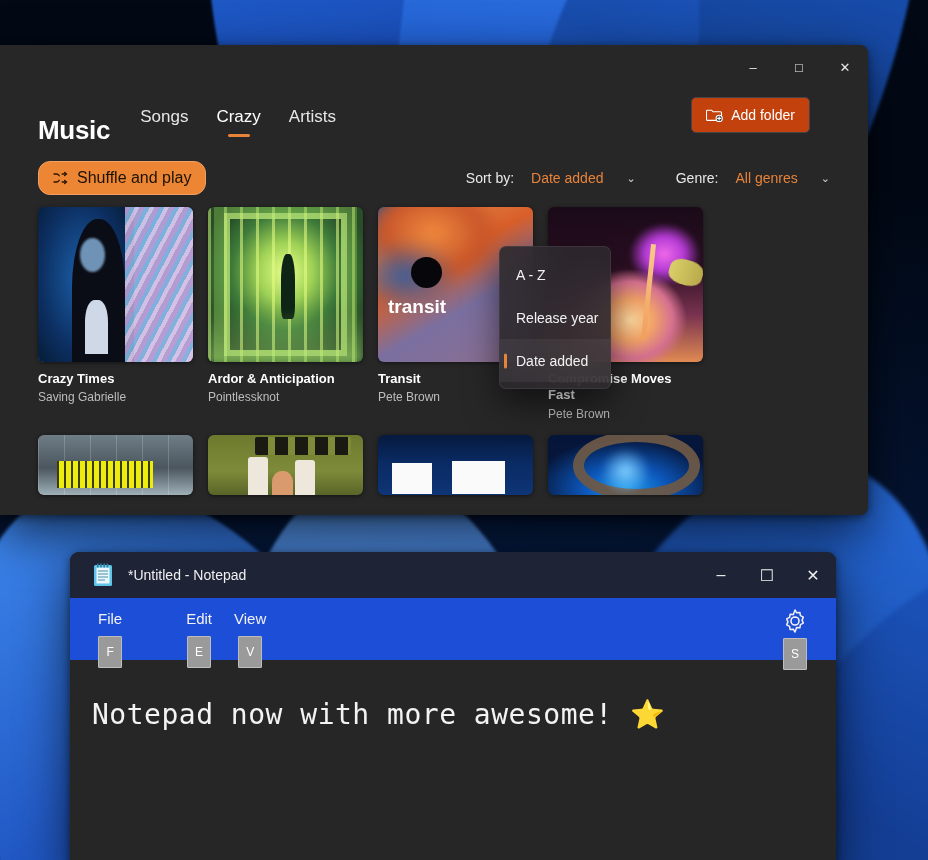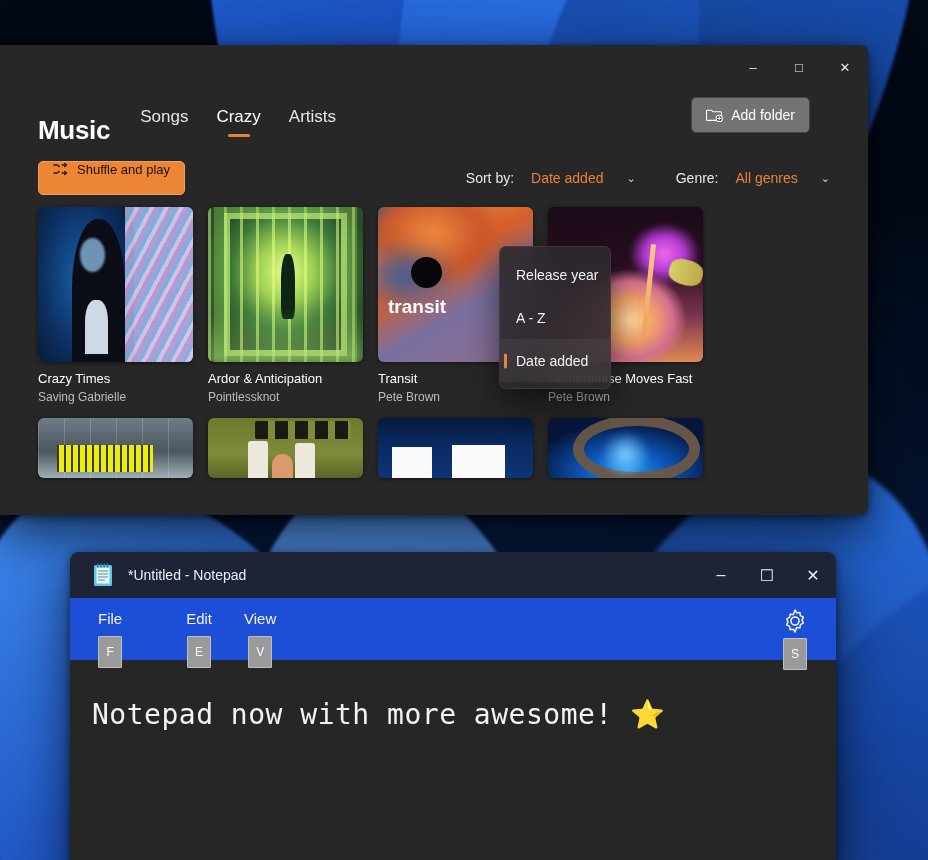--- a/index.html
+++ b/index.html
@@ -38,27 +38,27 @@
   #music-header{display:flex;align-items:flex-end;padding:0 0 0 38px;height:56px;position:relative;}
   #music-title{font-size:26px;font-weight:700;color:#fff;letter-spacing:-.3px;line-height:1;
       margin-bottom:2px;}
   .pivots{display:flex;gap:28px;margin-left:30px;margin-bottom:8px;}
   .pivot{position:relative;font-size:17px;color:#e6e6e6;padding-bottom:10px;}
   .pivot.sel{color:#fff;}
   .pivot.sel:after{content:"";position:absolute;left:50%;transform:translateX(-50%);
       bottom:0;width:22px;height:3px;border-radius:2px;background:#e8833a;}
 
   #add-folder-btn{position:absolute;right:58px;top:8px;height:34px;display:flex;align-items:center;
-      gap:8px;padding:0 14px;background:#737373;border:1px solid #454545;border-radius:5px;
+      gap:8px;padding:0 14px;background:#c2410c;border:1px solid #454545;border-radius:5px;
       color:#fff;font-size:14px;}
 
   #music-toolbar{display:flex;align-items:center;height:42px;margin-top:12px;padding:0 38px;
       position:relative;}
-  #shuffle-btn{display:flex;align-items:flex-start;gap:8px;background:#ec8534;color:#1c1200;
-      border:1px solid #f0a062;border-radius:5px;height:32px;padding:0 14px;font-size:13px;
+  #shuffle-btn{display:flex;align-items:center;gap:8px;background:#ec8534;color:#1c1200;
+      border:1px solid #f0a062;border-radius:12px;height:32px;padding:0 14px;font-size:16px;
       font-weight:400;}
   .toolbar-right{position:absolute;right:38px;display:flex;align-items:center;gap:40px;}
   .sorter{display:flex;align-items:center;gap:17px;font-size:14px;color:#e9e9e9;}
   .sorter .val{color:#e8833a;}
   .chev{font-size:11px;color:#d6d6d6;margin-left:6px;}
 
   
   #sort-flyout{position:absolute;left:499px;top:201px;width:110px;
       background:rgba(44,41,45,.90);border:1px solid rgba(255,255,255,.07);
       border-radius:7px;padding:6px 0;box-shadow:0 14px 34px rgba(0,0,0,.55);
@@ -68,21 +68,21 @@
   .flyout-item.sel{background:rgba(255,255,255,.055);}
   .flyout-item.sel:before{content:"";position:absolute;left:4px;top:50%;transform:translateY(-50%);
       width:3px;height:15px;border-radius:2px;background:#e8833a;}
 
   
   #album-grid{padding:8px 38px 0 38px;display:grid;grid-template-columns:repeat(4,170px);
       column-gap:0;row-gap:0;}
   .album-cell{width:170px;}
   .album-art{width:155px;height:155px;border-radius:6px;overflow:hidden;position:relative;
       box-shadow:0 1px 4px rgba(0,0,0,.5);}
-  .album-title{font-size:13px;font-weight:400;color:#fff;margin-top:9px;width:150px;line-height:1.25;}
+  .album-title{font-size:13px;font-weight:700;color:#fff;margin-top:9px;width:150px;line-height:1.25;}
   .album-artist{font-size:12px;color:#bdbdbd;margin-top:3px;}
   .art-label{position:absolute;left:10px;bottom:44px;color:#fff;font-size:19px;font-weight:700;}
 
   
   #notepad-window{left:70px;top:552px;width:766px;height:320px;background:#262626;
       border-radius:9px;}
   #np-titlebar{height:46px;background:#1e2336;display:flex;align-items:center;position:relative;}
   #np-icon{width:22px;height:24px;margin-left:22px;position:relative;}
   #np-title{margin-left:14px;font-size:14px;color:#f0f0f0;}
   .np-caps{position:absolute;right:0;top:0;display:flex;}
@@ -285,22 +285,22 @@
       <div class="album-art" style="height:60px;background:radial-gradient(60% 85% at 50% 90%,#1f9cf0 0%,#0c55b8 45%,#06163a 100%);">
         <div style="position:absolute;left:16%;top:-6%;width:68%;height:78%;
              border:11px solid #6b5848;border-radius:50%;opacity:.95;"></div>
         <div style="position:absolute;left:34%;top:22%;width:32%;height:78%;
              background:radial-gradient(closest-side,#7fd0ff,rgba(20,80,180,0));filter:blur(3px);"></div>
       </div>
     </div>
   </div>
 
   <div id="sort-flyout">
+    <div class="flyout-item">A - Z</div>
     <div class="flyout-item">Release year</div>
-    <div class="flyout-item">A - Z</div>
     <div class="flyout-item sel">Date added</div>
   </div>
 </div>
 
 <div id="notepad-window" class="win">
 
   <div id="np-titlebar">
     <div id="np-icon">
       <svg width="22" height="24" viewBox="0 0 22 24">
         <rect x="2" y="2" width="18" height="21" rx="1.5" fill="#5fc5e8"></rect>
@@ -332,21 +332,21 @@
 
   <div id="np-menubar">
     <div class="np-menu" style="margin-left:28px;">
       <span>File</span>
       <span class="keytip">F</span>
     </div>
     <div class="np-menu" style="margin-left:64px;">
       <span>Edit</span>
       <span class="keytip">E</span>
     </div>
-    <div class="np-menu" style="margin-left:32px;">
+    <div class="np-menu" style="margin-left:22px;">
       <span>View</span>
       <span class="keytip">V</span>
     </div>
 
     <div id="np-gear">
       <svg width="26" height="26" viewBox="0 0 24 24">
         <path d="M12 8.3a3.7 3.7 0 1 0 0 7.4 3.7 3.7 0 0 0 0-7.4z" fill="none" stroke="#f0f0f0" stroke-width="1.5"></path>
         <path d="M12 1.8l1.5 2.6 3-.3.5 3 2.7 1.3-1.2 2.8 1.2 2.8-2.7 1.3-.5 3-3-.3L12 22.2l-1.5-2.6-3 .3-.5-3-2.7-1.3 1.2-2.8L4.3 10l2.7-1.3.5-3 3 .3z" fill="none" stroke="#f0f0f0" stroke-width="1.4" stroke-linejoin="round"></path>
       </svg>
       <span class="keytip" style="top:30px;left:13px;">S</span>

